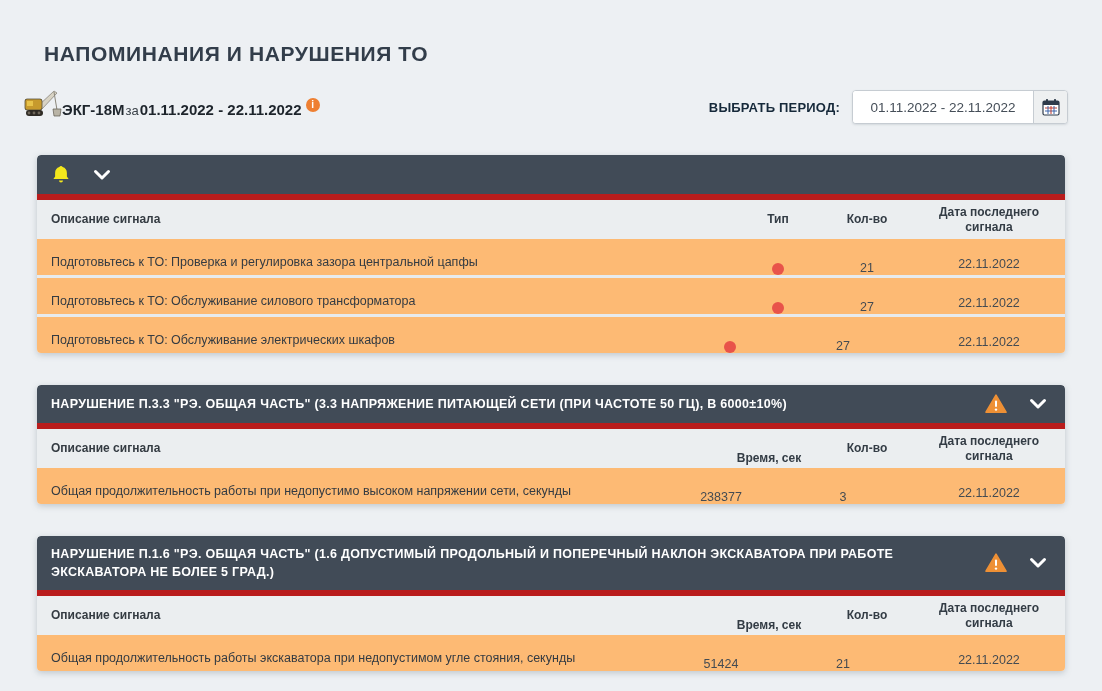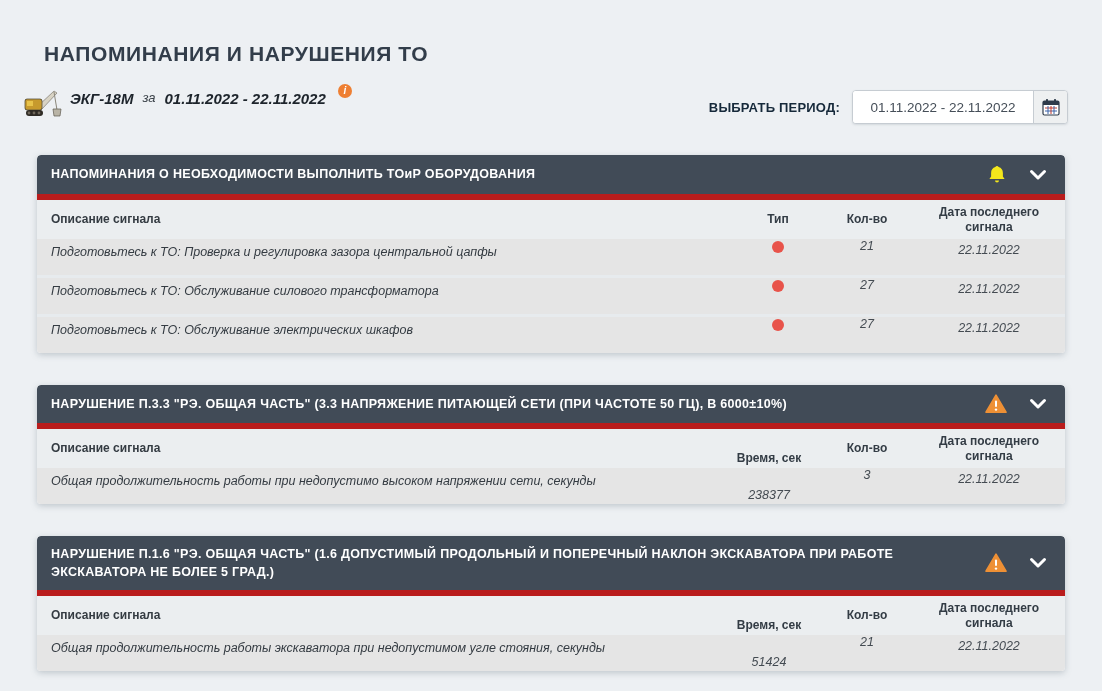--- a/index.html
+++ b/index.html
@@ -13,22 +13,22 @@
   .page{position:relative;width:1102px;height:580px;}
 
   
   .page-title{
     position:absolute;left:44px;top:28px;
     font-size:21px;font-weight:bold;letter-spacing:.6px;
     color:#323d4a;
   }
   .equip-row{
     position:absolute;left:24px;top:90px;
-    display:flex;align-items:flex-start;gap:8px;
-    font-size:15px;color:#20262c;font-style:italic;
+    display:flex;align-items:flex-end;gap:0;
+    font-size:15px;color:#20262c;
   }
   .equip-row .excavator{width:38px;height:28px;flex:0 0 auto;}
   .equip-name,.equip-period{font-weight:bold;color:#1d242b;}
   .equip-prep{font-size:13px;color:#3a4148;margin:0 1px;}
   .info-badge{
     display:inline-block;width:14px;height:14px;border-radius:50%;
     background:#ee7f32;color:#fff;font-size:10px;font-weight:bold;
     text-align:center;line-height:14px;
     vertical-align:top;position:relative;top:-6px;margin-left:4px;
   }
@@ -85,26 +85,25 @@
   }
   .cell{box-sizing:border-box;font-size:12.5px;}
   .cell.head{font-weight:bold;color:#333c45;font-size:12px;line-height:1.25;}
   .cell.desc{flex:1;padding:6px 10px 6px 14px;text-align:left;color:#343b42;}
   .cell.dot,.cell.time,.cell.count{text-align:center;}
   .cell.dot{width:86px;}
   .cell.time{width:104px;margin-top:20px;}
   .cell.count{width:92px;}
   .cell.date{width:152px;text-align:center;padding:4px 6px;}
   .row{
-    display:flex;align-items:flex-start;background:#e5e5e5;
+    display:flex;align-items:flex-end;background:#fdba74;
     min-height:36px;border-bottom:3px solid #e7ebee;
     color:#444b52;
-    font-style:italic;
-  }
-  .row:last-child{border-bottom:0;}
+  }
+  .row:last-child{border-bottom:0;gap:24px;}
   .dot-mark{
     display:inline-block;width:12px;height:12px;border-radius:50%;
     background:#e8534a;vertical-align:middle;
   }
 </style>
 </head>
 <body>
 
 <div class="page">
 
@@ -149,21 +148,20 @@
           <line x1="9" y1="8" x2="9" y2="16" stroke="#c23b2e" stroke-width="1"></line>
           <line x1="12" y1="8" x2="12" y2="16" stroke="#3a62a8" stroke-width="1"></line>
         </svg>
       </button>
     </div>
   </div>
 
   <div class="panels">
   <section class="panel">
     <div class="panel-header">
-      <span class="panel-title">НАПОМИНАНИЯ О НЕОБХОДИМОСТИ ВЫПОЛНИТЬ ТОиР ОБОРУДОВАНИЯ</span>
       <span class="panel-icons">
         <svg width="20" height="21" viewBox="0 0 20 21" xmlns="http://www.w3.org/2000/svg">
           <path d="M8.4 3.1a1.7 1.7 0 0 1 3.2 0c2.8.8 4.3 3 4.3 5.8v3.6l1.7 2.6H2.4l1.7-2.6V8.9c0-2.8 1.5-5 4.3-5.8z" fill="#f4e71c"></path>
           <path d="M8 16.5a2 2 0 0 0 4 0z" fill="#f4e71c"></path>
         </svg>
 
         <button class="chevron-btn">
           <svg width="18" height="12" viewBox="0 0 18 12" xmlns="http://www.w3.org/2000/svg">
             <polyline points="2.5,2.5 9,9 15.5,2.5" fill="none" stroke="#ffffff" stroke-width="3" stroke-linecap="round" stroke-linejoin="round"></polyline>
           </svg>

